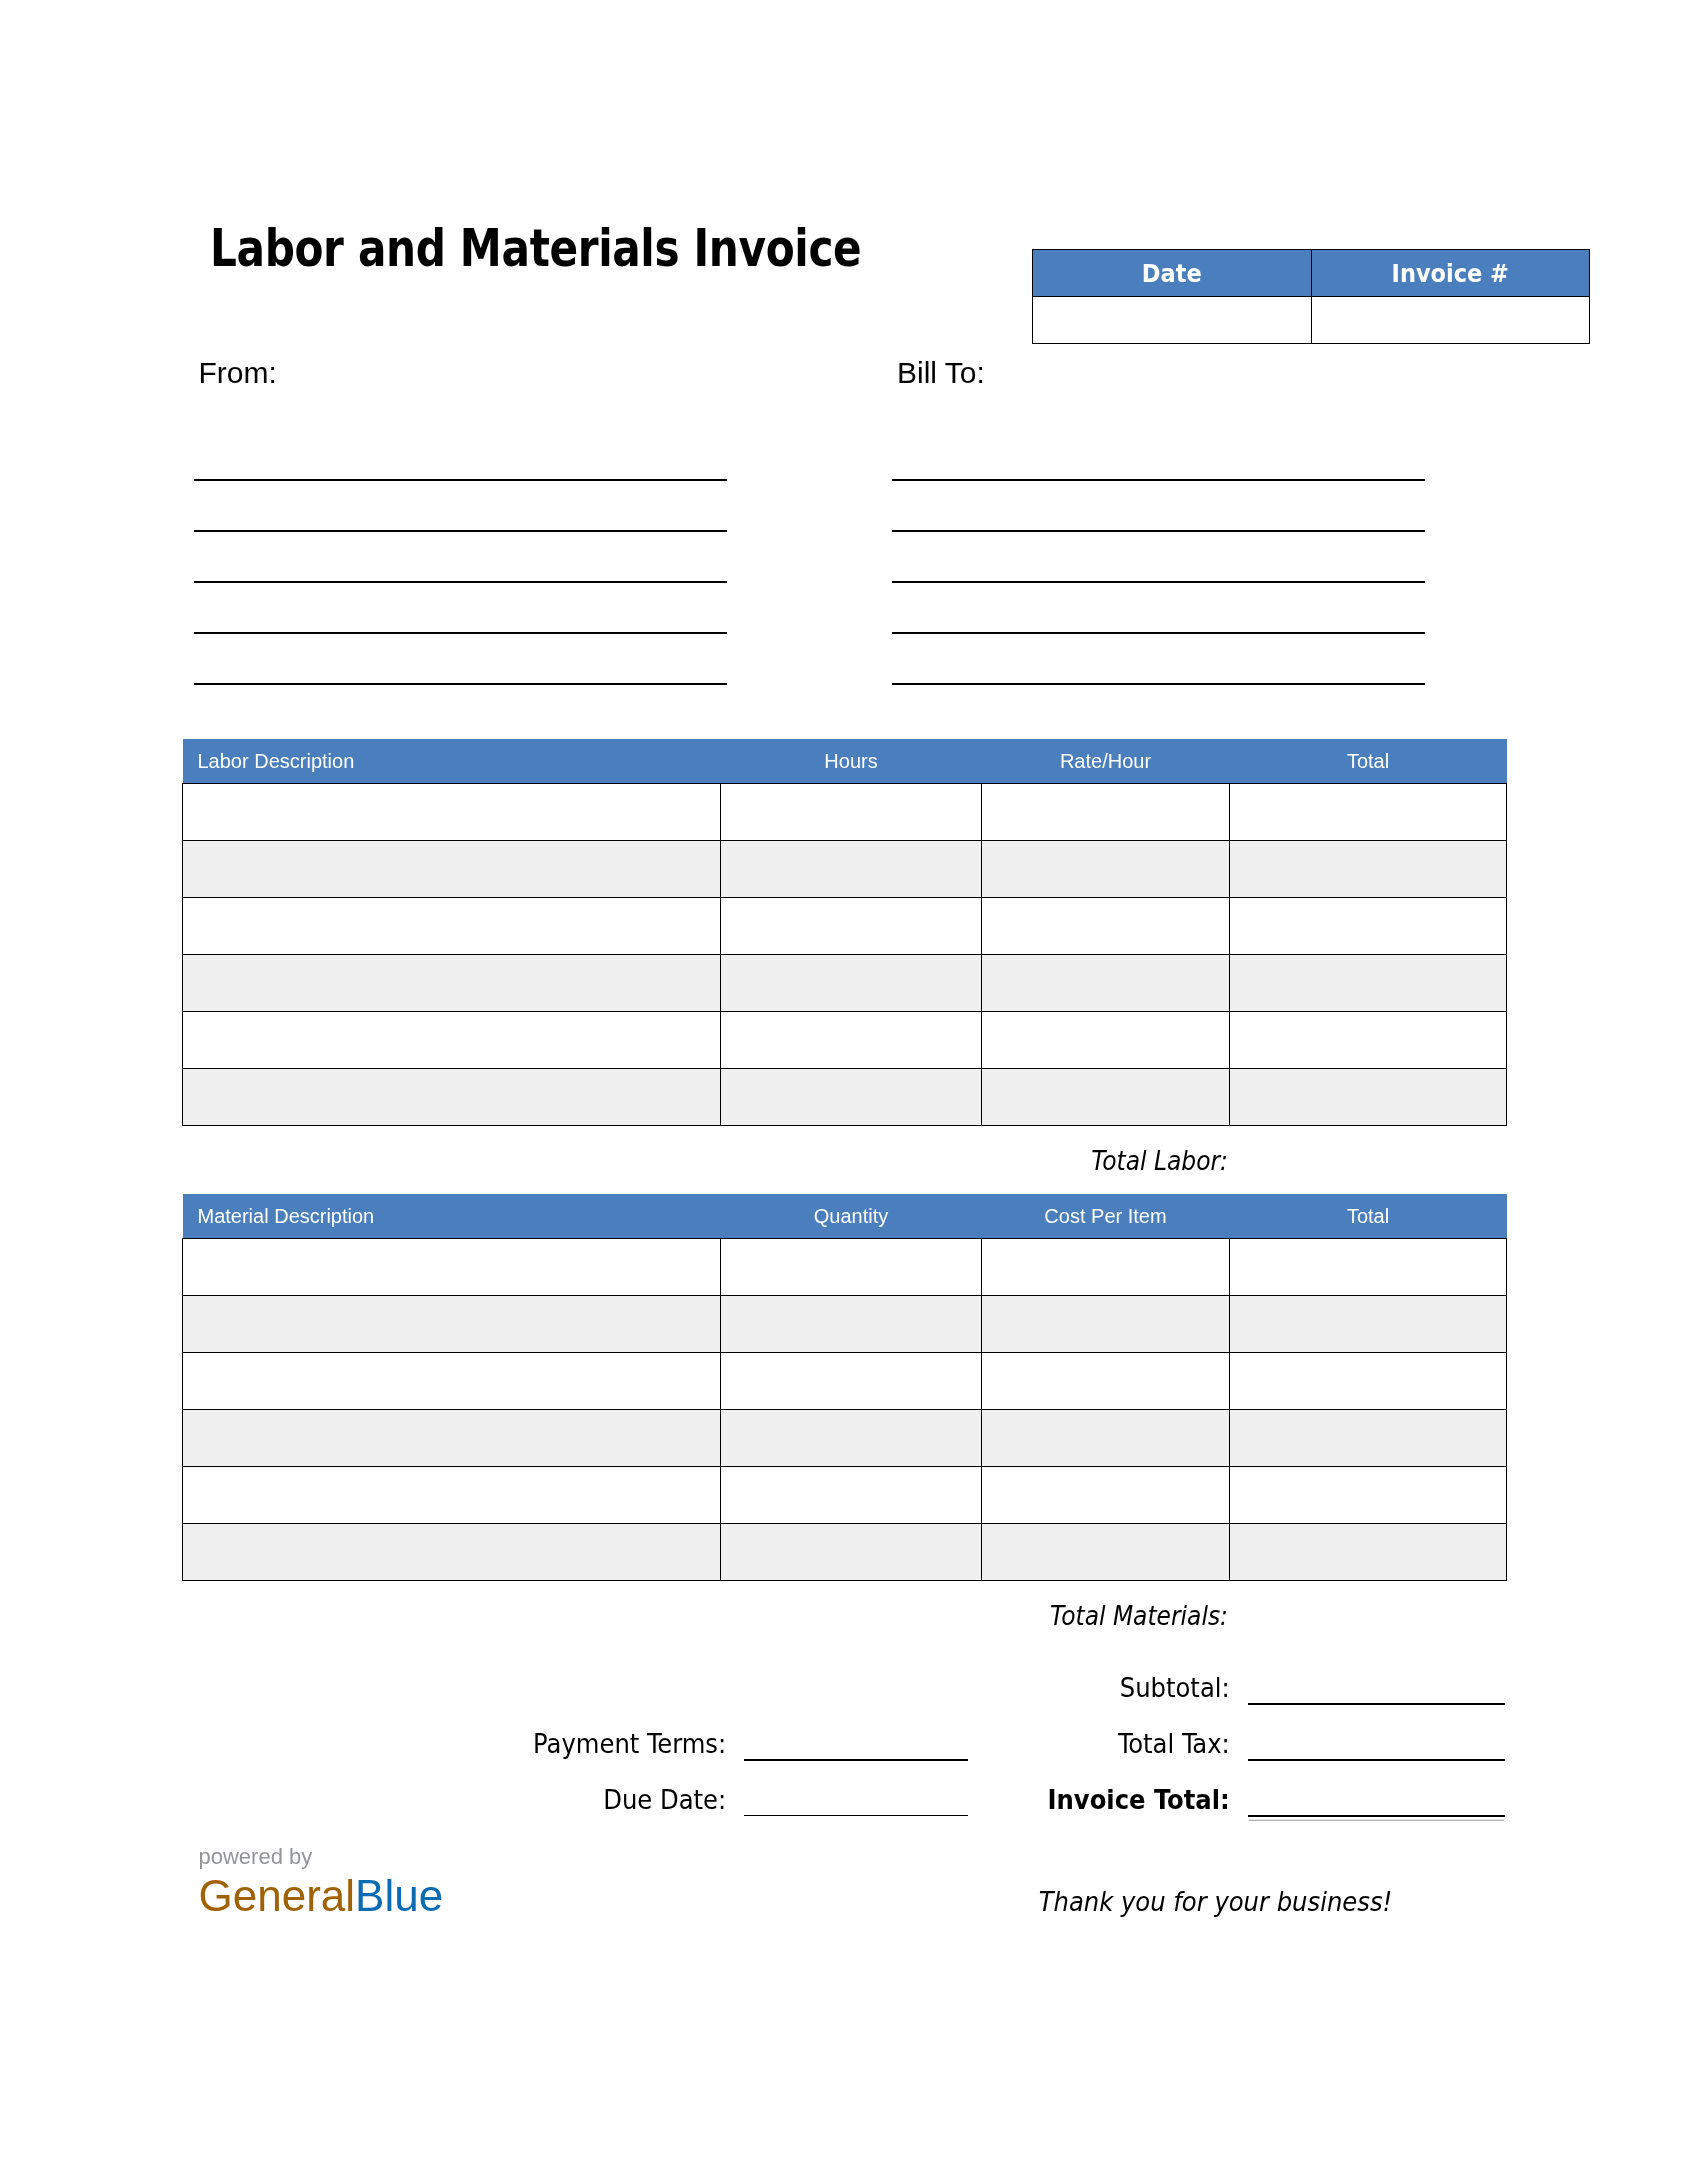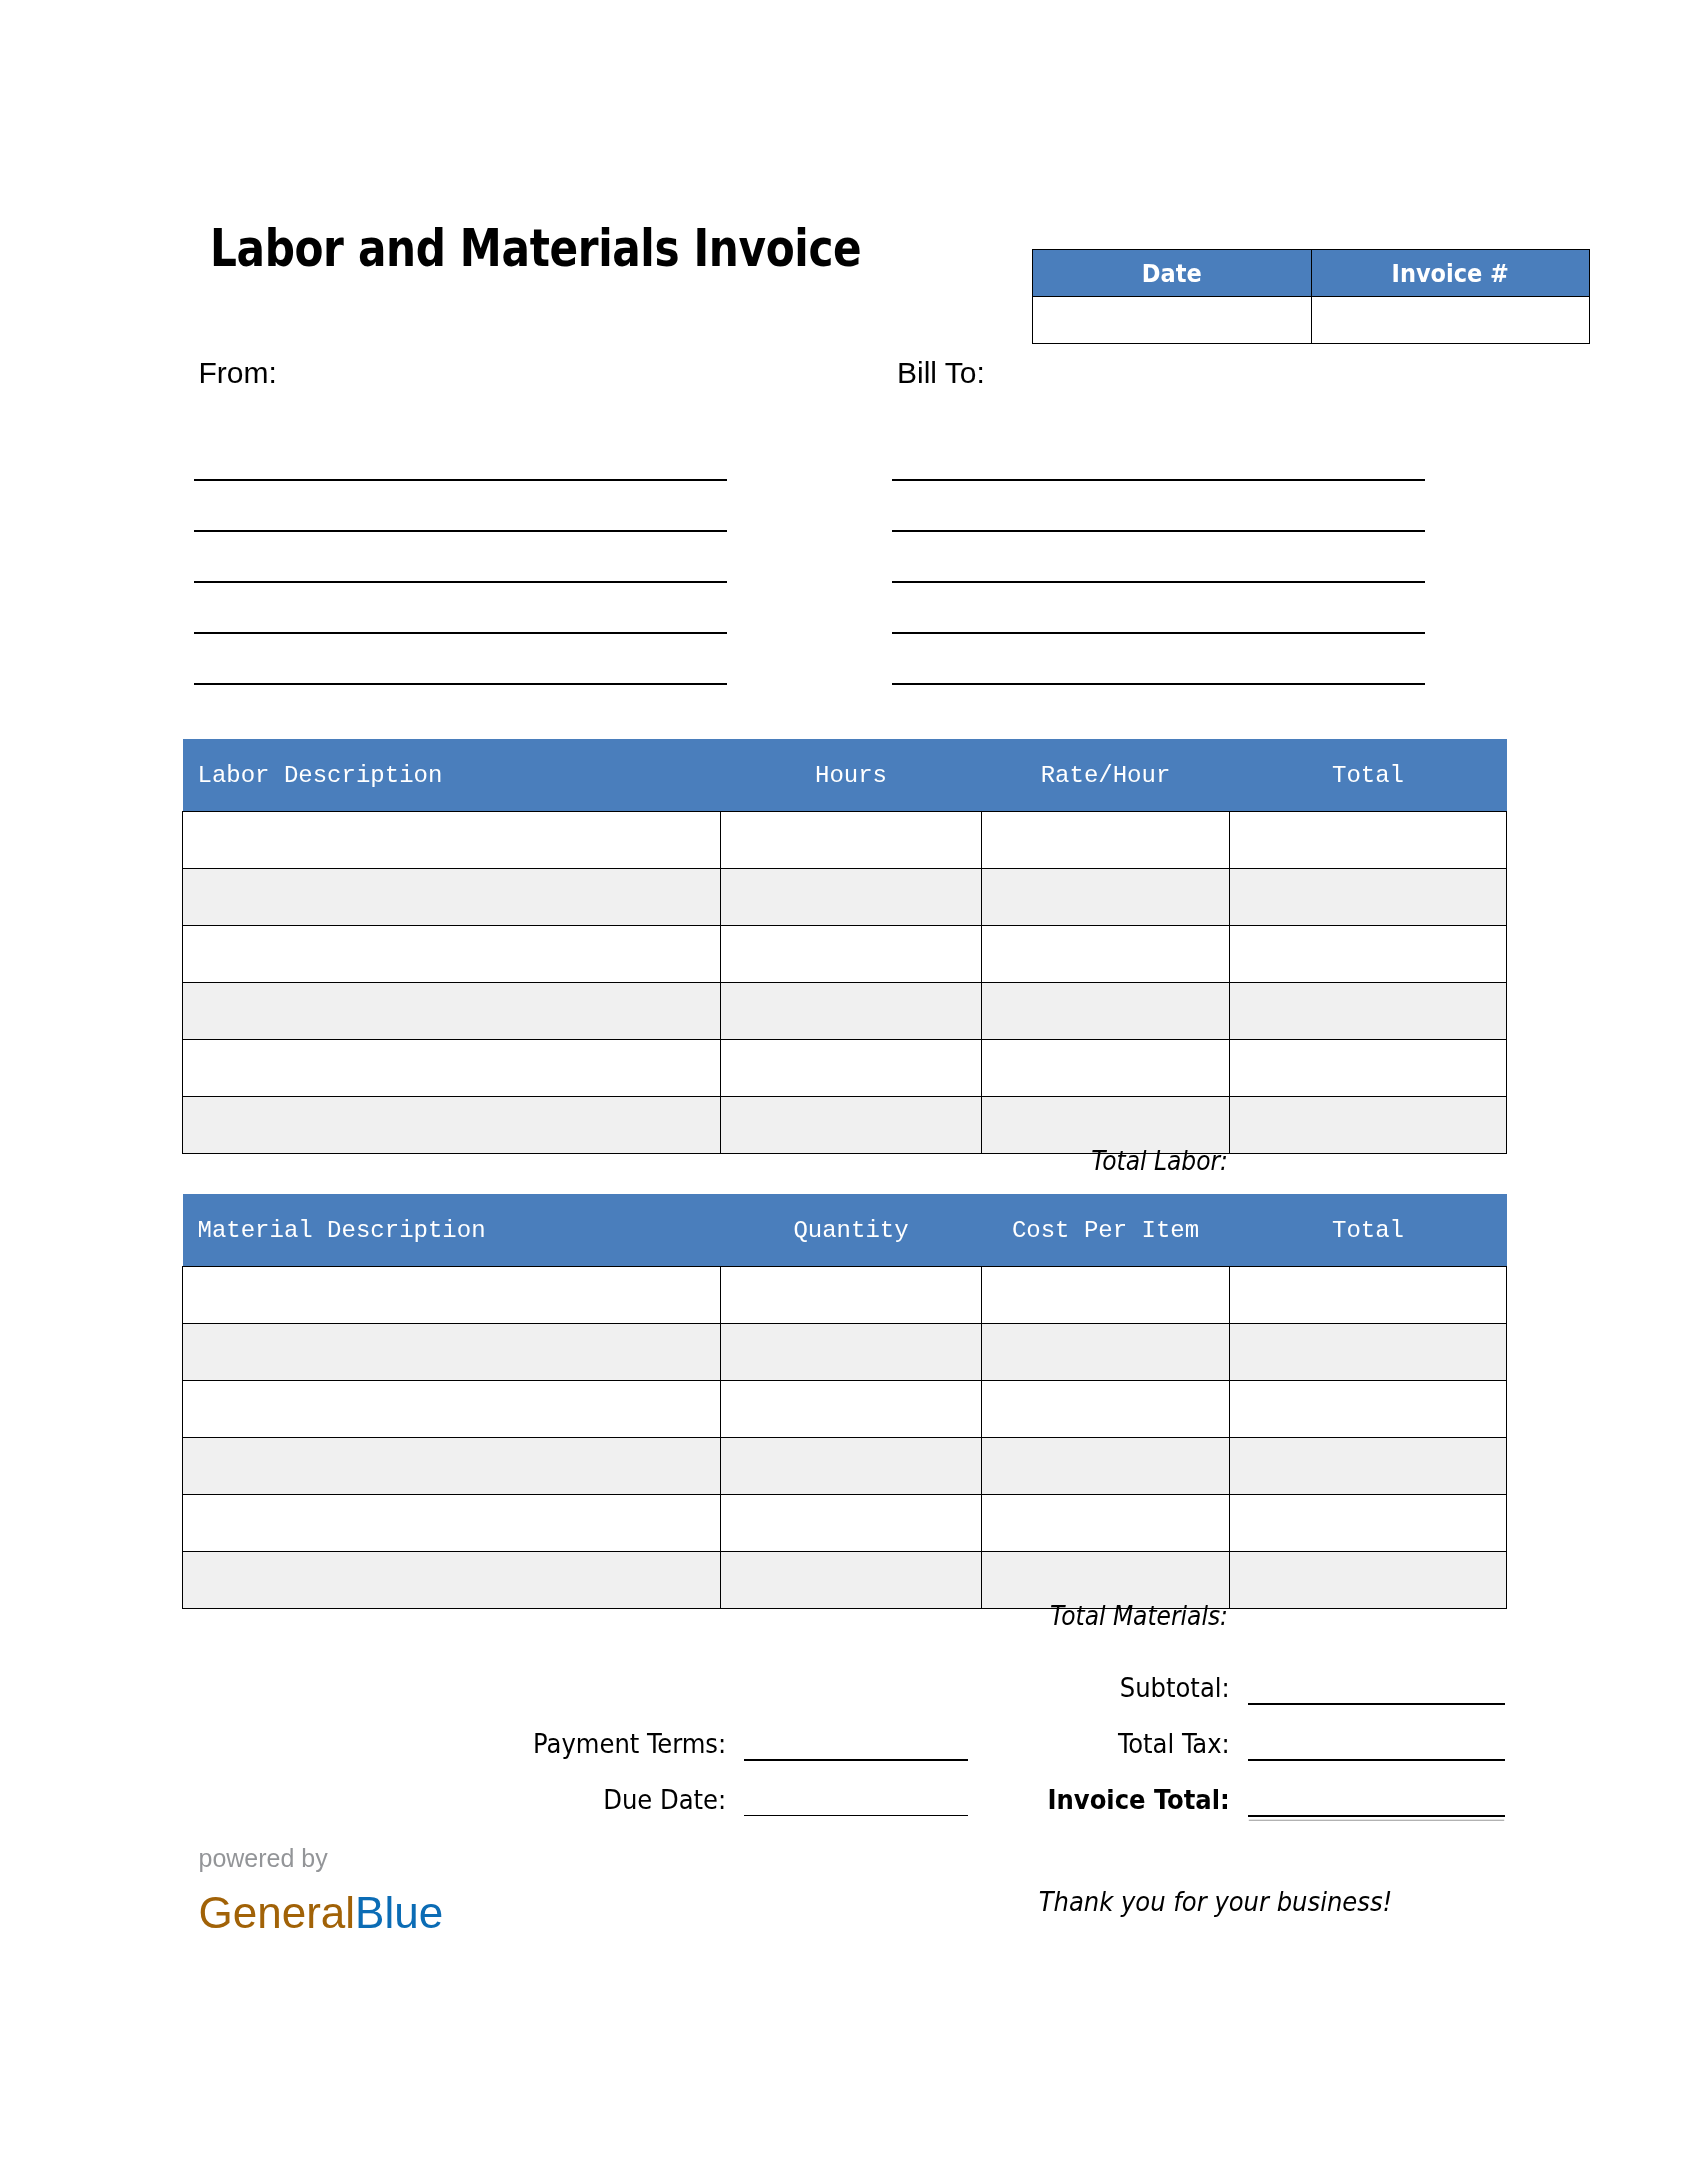--- a/index.html
+++ b/index.html
@@ -105,24 +105,24 @@
     width: 1323px;
     border-collapse: collapse;
     table-layout: fixed;
   }
   .labor-table { top: 739px; }
   .materials-table { top: 1194px; }
 
   .items thead th {
     background: #4a7ebc;
     color: #ffffff;
-    font-family: Liberation Mono, monospace;
-    font-size: 24px;
+    font-family: Liberation Sans, sans-serif;
+    font-size: 20px;
     font-weight: normal;
-    height: 72px;
+    height: 44px;
     padding: 0 15px;
     border: none;
     vertical-align: middle;
   }
   .items thead th.desc { text-align: left; }
   .items thead th.num  { text-align: center; }
 
   .items tbody td {
     height: 56px;
     border: 1.7px solid #000000;
@@ -189,24 +189,24 @@
   .sum-right .sum-rule { width: 266px; }
 
   
   .logo-block {
     position: absolute;
     left: 16.5px;
     top: 1846px;
   }
   .powered-by {
     font-family: "Liberation Sans", sans-serif;
-    font-size: 25px;
+    font-size: 22px;
     color: #939598;
     line-height: 1;
-    margin-bottom: 19px;
+    margin-bottom: 5px;
   }
   .brand {
     font-family: "Liberation Sans", sans-serif;
     font-size: 44px;
     line-height: 1.05;
     white-space: nowrap;
   }
   .brand .general { color: #a16207; }
   .brand .blue    { color: #0b6cb5; }
 

